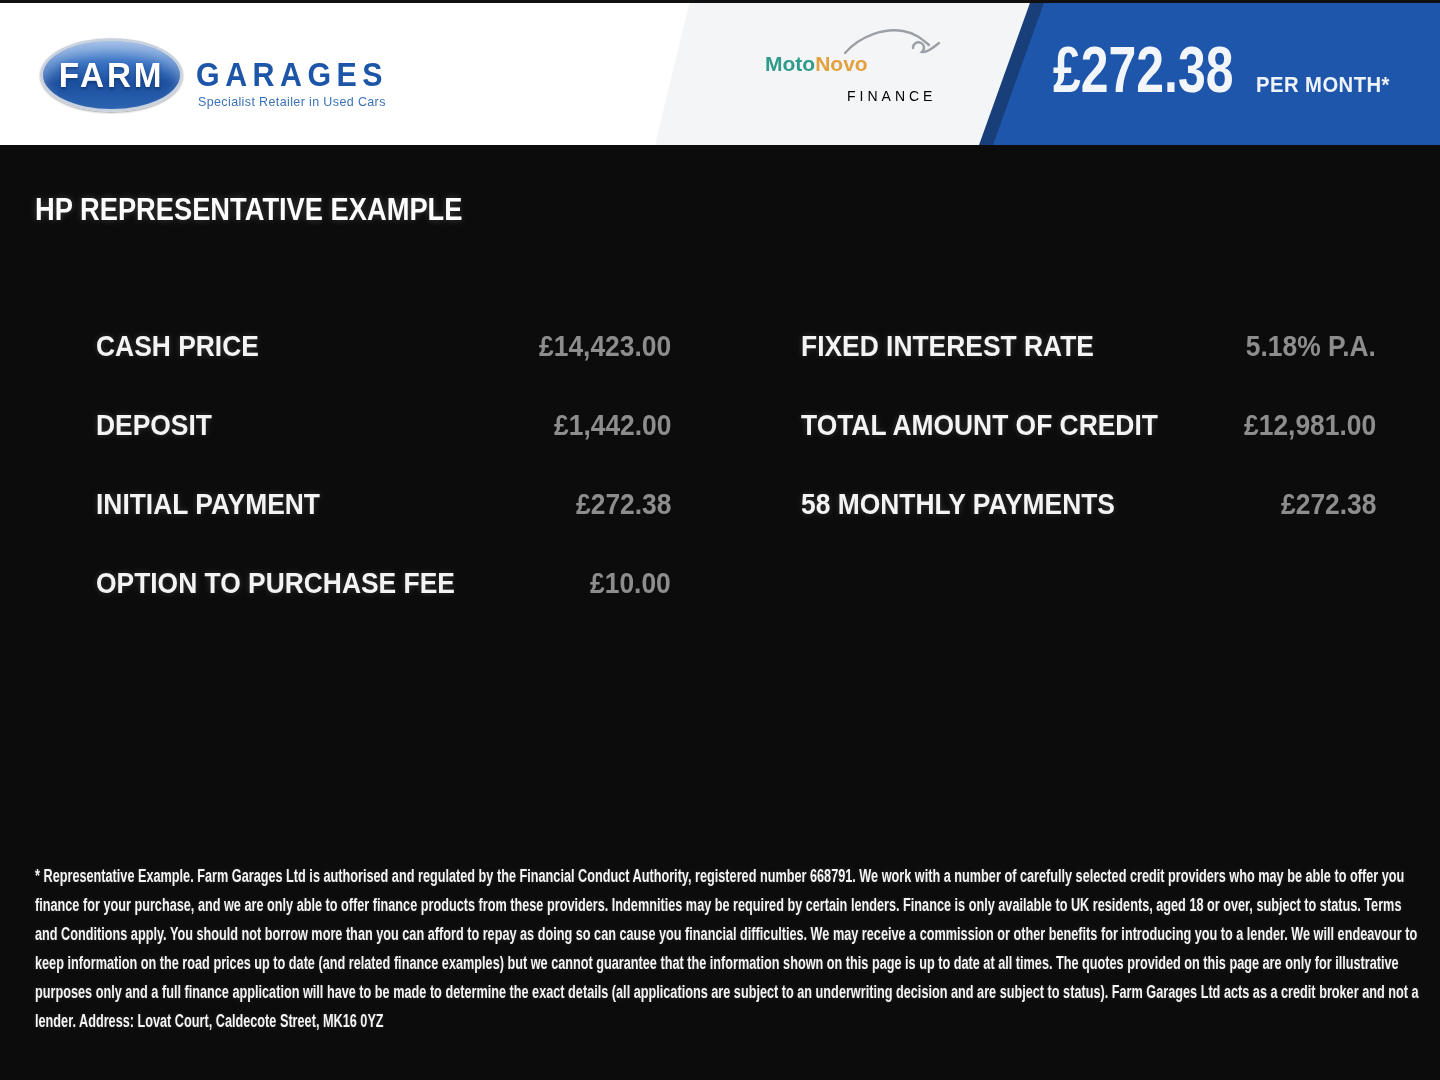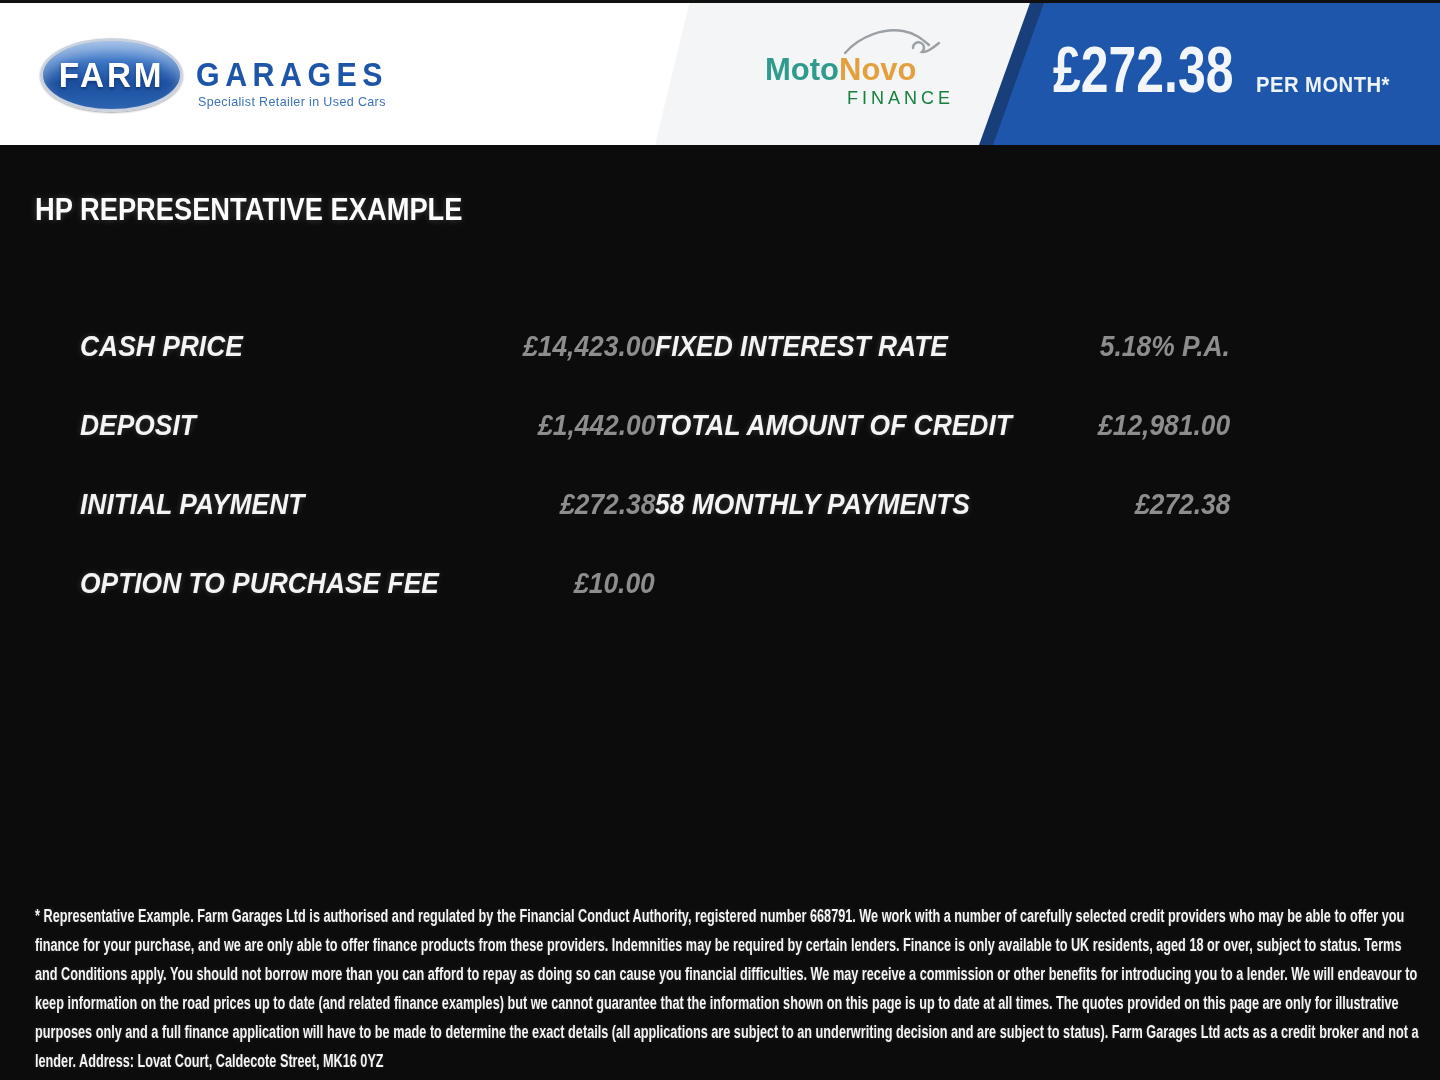--- a/index.html
+++ b/index.html
@@ -54,26 +54,26 @@
   }
   .dealer-tagline {
     position:absolute; left:198px; top:94px;
     color:#3a72b8; font-size:13px; letter-spacing:.4px;
     transform:scaleX(.96); transform-origin:left center;
   }
 
   
   .finance-logo { position:absolute; left:765px; top:26px; width:180px; height:95px; }
   .car-swoosh { position:absolute; left:78px; top:0; }
-  .moto-word { position:absolute; left:0; top:26px; font-weight:bold; font-size:31px; letter-spacing:0; }
+  .moto-word { position:absolute; left:0; top:26px; font-weight:bold; font-size:21px; letter-spacing:0; }
   .moto-word .moto { color:#2f9b8c; }
   .moto-word .novo { color:#e2a03f; }
   .finance-word {
     position:absolute; left:82px; top:62px;
-    color:#15803d; font-size:18px; letter-spacing:4px; font-weight:normal;
+    color:#000000; font-size:14px; letter-spacing:4px; font-weight:normal;
   }
 
   
   .price-banner { position:absolute; left:1053px; top:38px; display:flex; align-items:baseline; }
   .price-amount {
     color:#f2f6fb; font-weight:bold; font-size:64px; line-height:1;
     transform:scaleX(.78); transform-origin:left bottom; letter-spacing:0;
     white-space:nowrap;
   }
   .price-period {
@@ -85,39 +85,39 @@
   
   .page-title {
     position:absolute; left:35px; top:192px;
     color:#fdfdfd; font-weight:bold; font-size:31px; letter-spacing:0;
     transform:scaleX(.88); transform-origin:left top;
     text-shadow:0 0 8px rgba(255,255,255,.22);
     white-space:nowrap;
   }
 
   .finance-table {
-    position:absolute; left:80px; top:306px; width:1280px;
+    position:absolute; left:96px; top:306px; width:1280px;
     display:grid;
     grid-template-columns:575px 575px;
+    column-gap:130px;
     grid-auto-rows:79px;
-    font-style:italic;
   }
   .cell { display:flex; align-items:center; justify-content:space-between; }
   .lbl {
     color:#f4f4f4; font-weight:bold; font-size:30px; white-space:nowrap;
     transform:scaleX(.88); transform-origin:left center;
     text-shadow:0 0 7px rgba(255,255,255,.18);
   }
   .val {
     color:#8d8d8d; font-weight:bold; font-size:30px; white-space:nowrap;
     transform:scaleX(.88); transform-origin:right center;
   }
 
   
-  .disclaimer-wrap { position:absolute; left:35px; top:902px; width:1390px; overflow:visible; }
+  .disclaimer-wrap { position:absolute; left:35px; top:862px; width:1390px; overflow:visible; }
   .disclaimer {
     color:#f5f5f5; font-weight:bold; font-size:18px; line-height:29px;
     width:1965px;
     transform:scaleX(.705); transform-origin:left top;
     text-shadow:0 0 5px rgba(255,255,255,.15);
   }
 </style>
 </head>
 <body>
 

